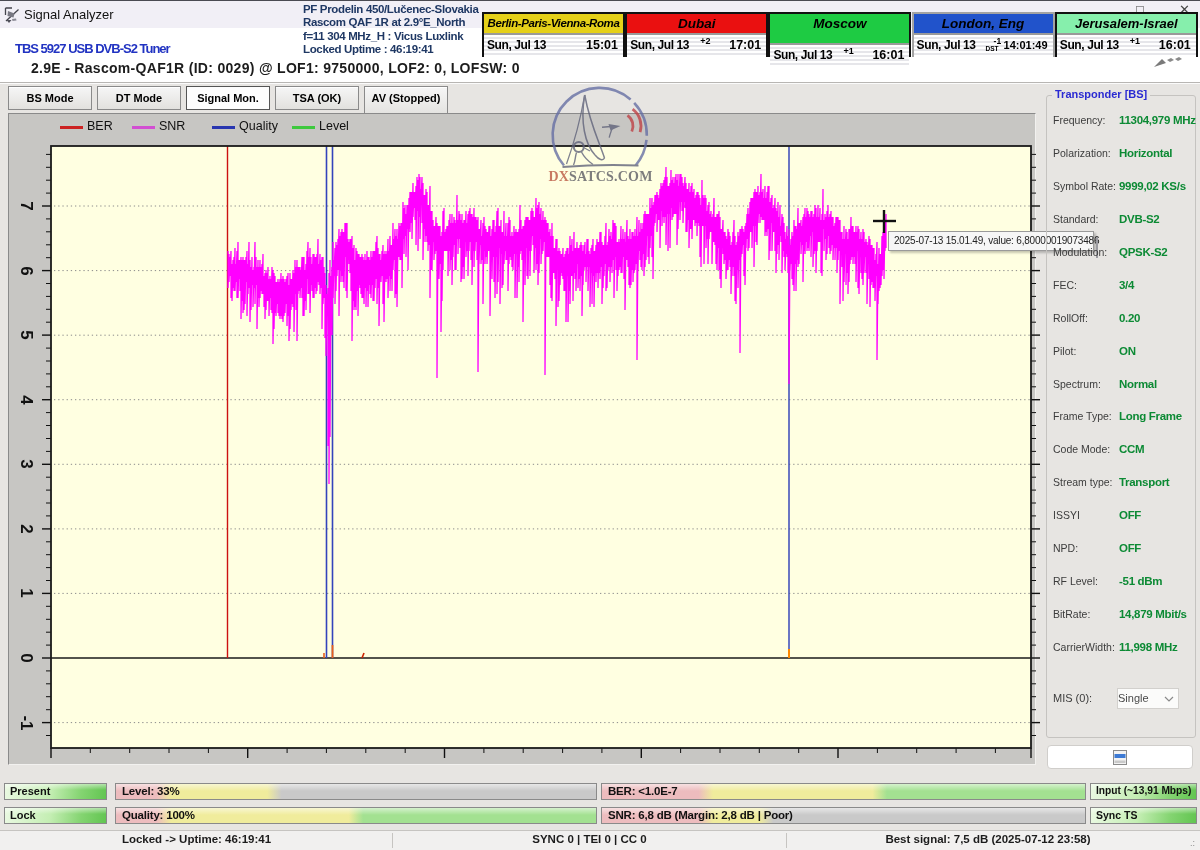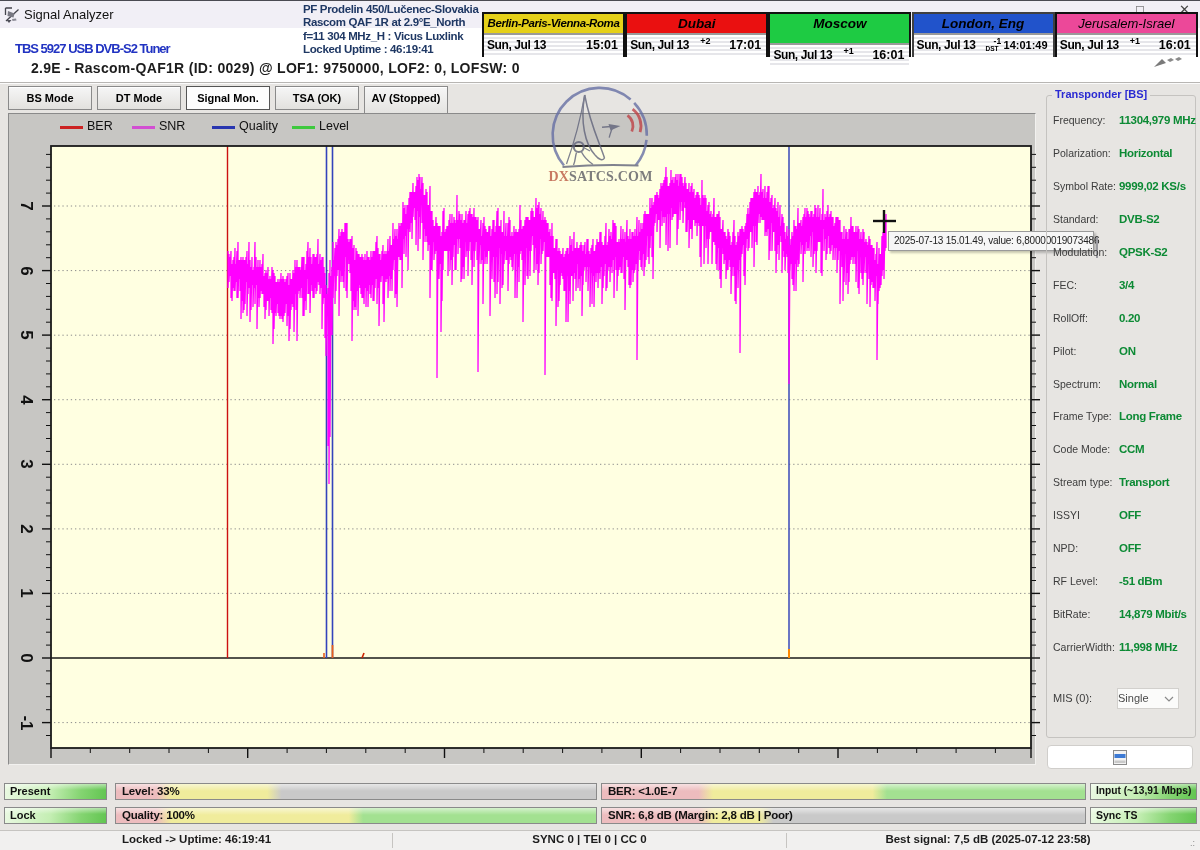--- a/index.html
+++ b/index.html
@@ -46,31 +46,31 @@
 </div>
   </div>
 <div style="position:absolute;left:768.4px;top:12px;width:143px;height:45px;border:2px solid #111;background:#fff;box-sizing:border-box">
 <div style="height:29px;background:#1ecb43;text-align:center;font-weight:bold;font-style:italic;font-size:13.5px;line-height:19px">Moscow</div>
 <div style="position:relative;height:22px;background:repeating-linear-gradient(#ffffff 0 2px,#e6e6ea 2px 4px);border-top:2px solid #9a9a9a;font-weight:bold;font-size:12px;line-height:20px">
 <span style="position:absolute;left:3px;letter-spacing:-0.4px">Sun, Jul 13</span>
       <span style="position:absolute;left:73px;top:1.5px;font-size:9px;line-height:9px;font-weight:bold">+1</span>
       <span style="position:absolute;right:5px;font-size:12.5px">16:01</span>
 </div>
   </div>
-<div style="position:absolute;left:911.6px;top:12px;width:143px;height:45px;border:2px solid #404040;background:#404040;box-sizing:border-box">
+<div style="position:absolute;left:911.6px;top:12px;width:143px;height:45px;border:2px solid #a3a3a3;background:#404040;box-sizing:border-box">
 <div style="height:19px;background:#2153cb;text-align:center;font-weight:bold;font-style:italic;font-size:13.5px;line-height:19px">London, Eng</div>
 <div style="position:relative;height:22px;background:repeating-linear-gradient(#ffffff 0 2px,#e6e6ea 2px 4px);border-top:2px solid #9a9a9a;font-weight:bold;font-size:12px;line-height:20px">
 <span style="position:absolute;left:3px;letter-spacing:-0.4px">Sun, Jul 13</span>
       <span style="position:absolute;left:72px;top:10.5px;font-size:6.5px;line-height:6.5px;font-weight:bold;letter-spacing:0">DST</span>
       <span style="position:absolute;left:80px;top:1.5px;font-size:8.5px;line-height:8.5px;font-weight:bold">-1</span>
       <span style="position:absolute;right:5px;font-size:11px">14:01:49</span>
 </div>
   </div>
 <div style="position:absolute;left:1054.8px;top:12px;width:143px;height:45px;border:2px solid #111;background:#fff;box-sizing:border-box">
-<div style="height:19px;background:#ec4899;text-align:center;font-weight:normal;font-style:italic;font-size:13px;line-height:19px">Jerusalem-Israel</div>
+<div style="height:19px;background:#86efac;text-align:center;font-weight:bold;font-style:italic;font-size:13px;line-height:19px">Jerusalem-Israel</div>
 <div style="position:relative;height:22px;background:repeating-linear-gradient(#ffffff 0 2px,#e6e6ea 2px 4px);border-top:2px solid #9a9a9a;font-weight:bold;font-size:12px;line-height:20px">
 <span style="position:absolute;left:3px;letter-spacing:-0.4px">Sun, Jul 13</span>
       <span style="position:absolute;left:73px;top:1.5px;font-size:9px;line-height:9px;font-weight:bold">+1</span>
       <span style="position:absolute;right:5px;font-size:12.5px">16:01</span>
 </div>
   </div>
 
 <svg class="abs" style="left:1152px;top:55px" width="36" height="14" viewBox="0 0 36 14">
     <path d="M2,12 L10,4 L14,8 Z" fill="#7a7a7a"></path>
     <path d="M15,5 l4,-2 l3,2 l-4,2 Z M23,4 l4,-2 l3,2 l-4,2 Z" fill="#8a8a8a"></path>

